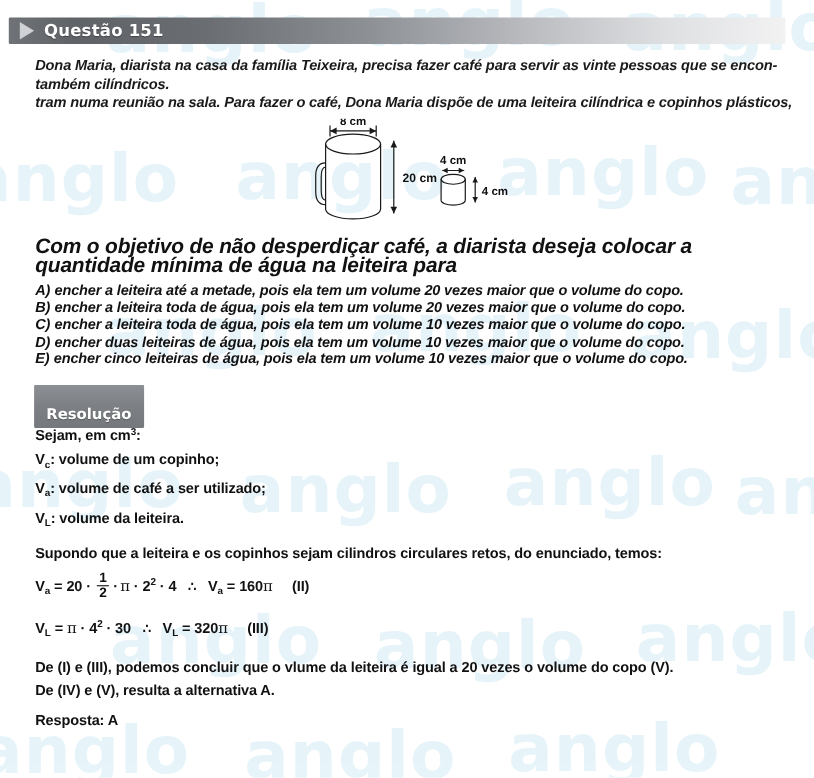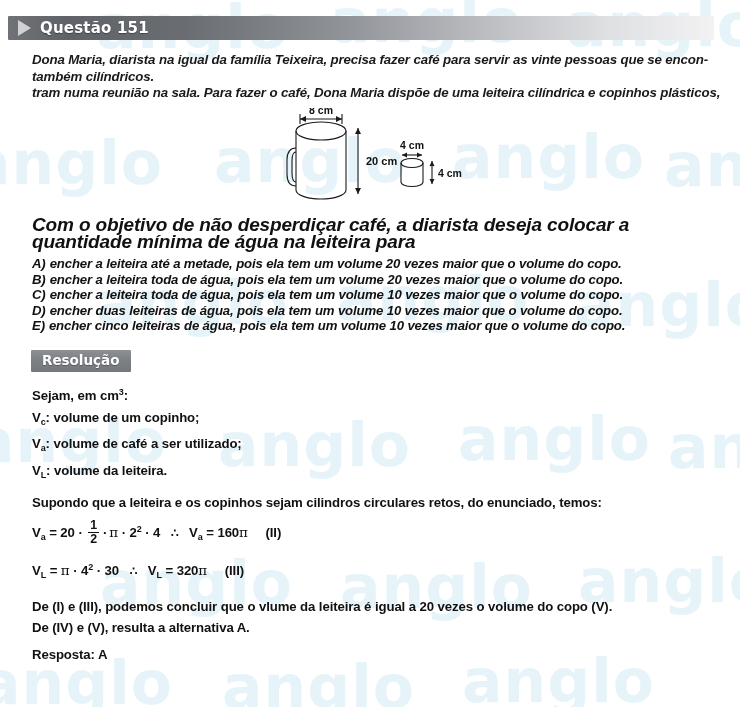--- a/index.html
+++ b/index.html
@@ -132,21 +132,21 @@
   
   .res-badge {
     position: absolute;
     left: 31px;
     top: 350px;
     background: linear-gradient(to bottom, #8c8f93 0%, #7c7f84 50%, #75787d 100%);
     color: #ffffff;
     font-family: "DejaVu Sans", sans-serif;
     font-weight: bold;
     font-size: 13.5px;
-    padding: 2px 11px 4px 11px;
+    padding: 19px 11px 4px 11px;
     border-radius: 1px;
     text-shadow: 0 1px 1px rgba(0,0,0,.3);
   }
 
   
   .solution {
     position: absolute;
     left: 32px;
     top: 382px;
     width: 690px;
@@ -206,21 +206,21 @@
 </div>
 
 <div class="page">
 
   <div class="qheader">
     <div class="qheader-tri"></div>
     <div class="qheader-title">Questão 151</div>
   </div>
 
   <div class="statement">
-    <p>Dona Maria, diarista na igual da família Teixeira, precisa fazer café para servir as vinte pessoas que se encon-</p>
+    <p>Dona Maria, diarista na casa da família Teixeira, precisa fazer café para servir as vinte pessoas que se encon-</p>
     <p>também cilíndricos.</p>
     <p>tram numa reunião na sala. Para fazer o café, Dona Maria dispõe de uma leiteira cilíndrica e copinhos plásticos,</p>
   </div>
 
   <div class="figure">
     <svg width="200" height="100" viewBox="0 0 200 100">
       <g fill="none" stroke="#1a1a1a" stroke-width="1.1">
 
         <line x1="18" y1="11" x2="60" y2="11"></line>
         <polygon points="18,11 24,8 24,14" fill="#1a1a1a" stroke="none"></polygon>

